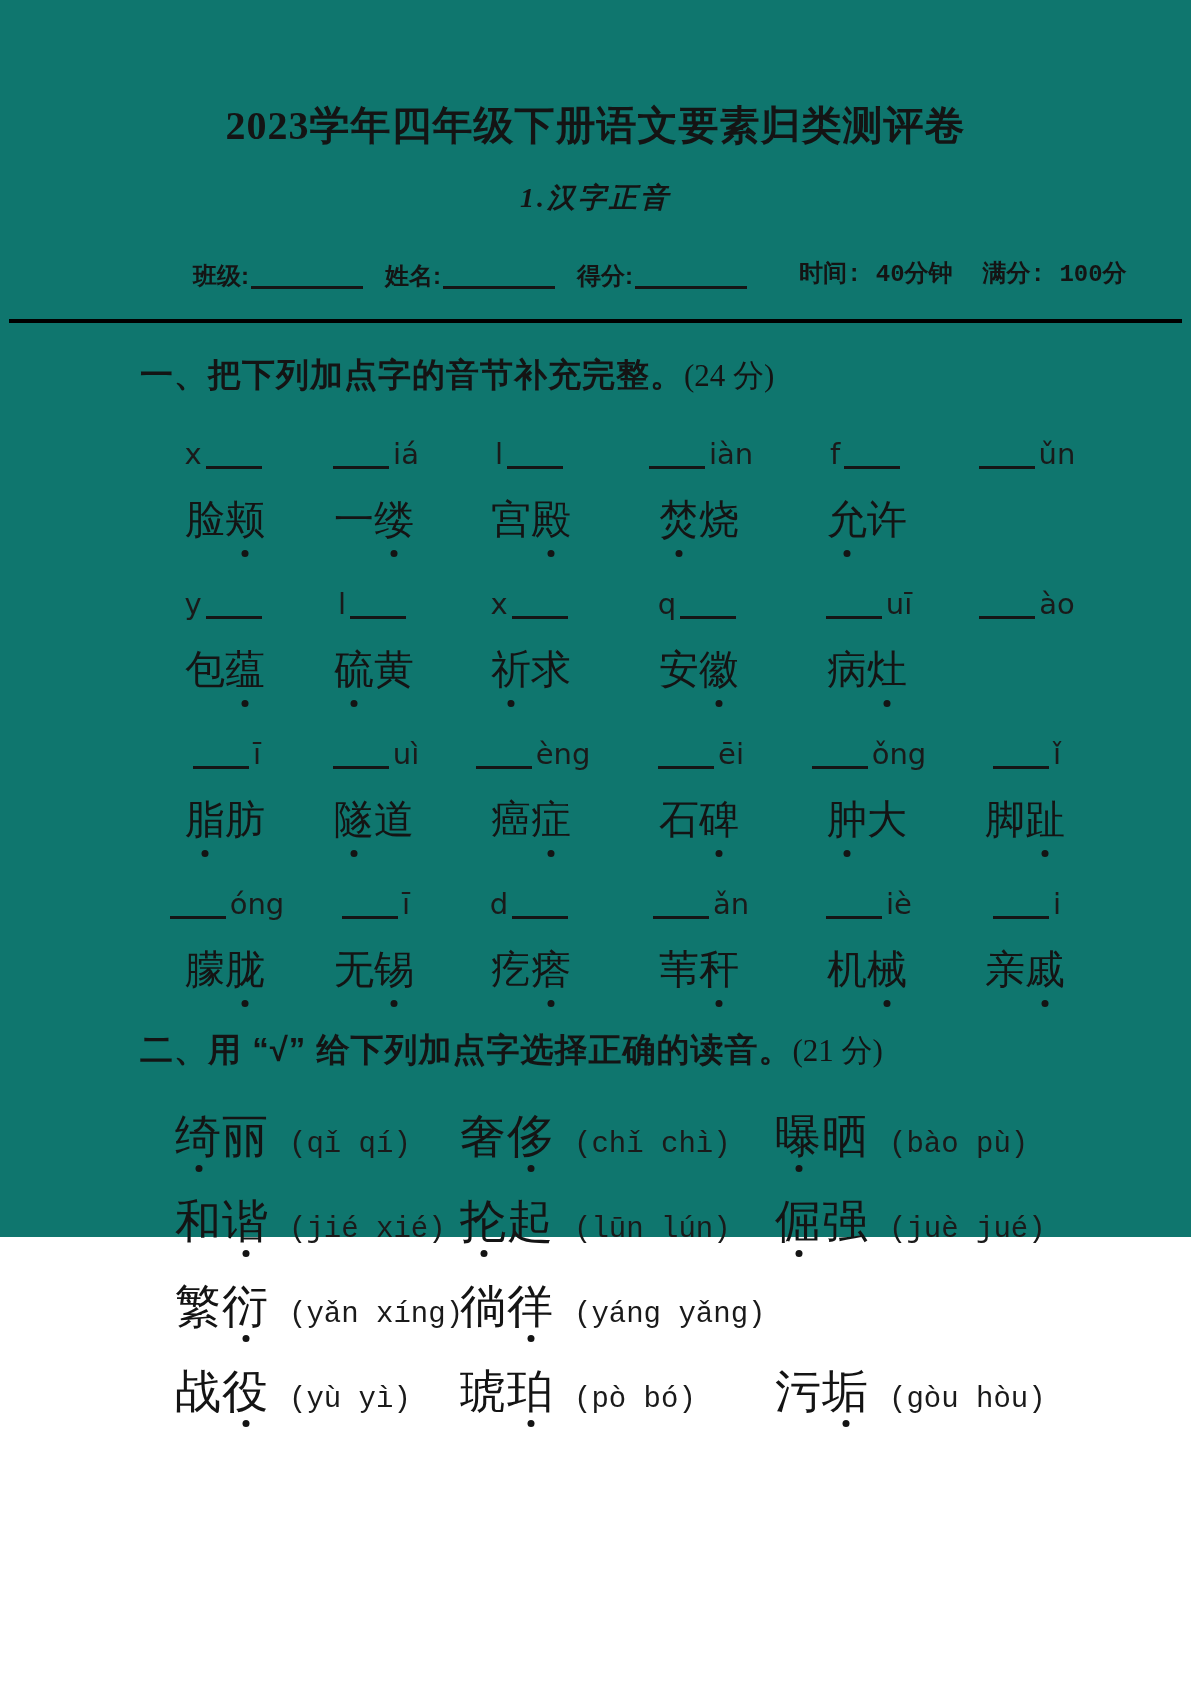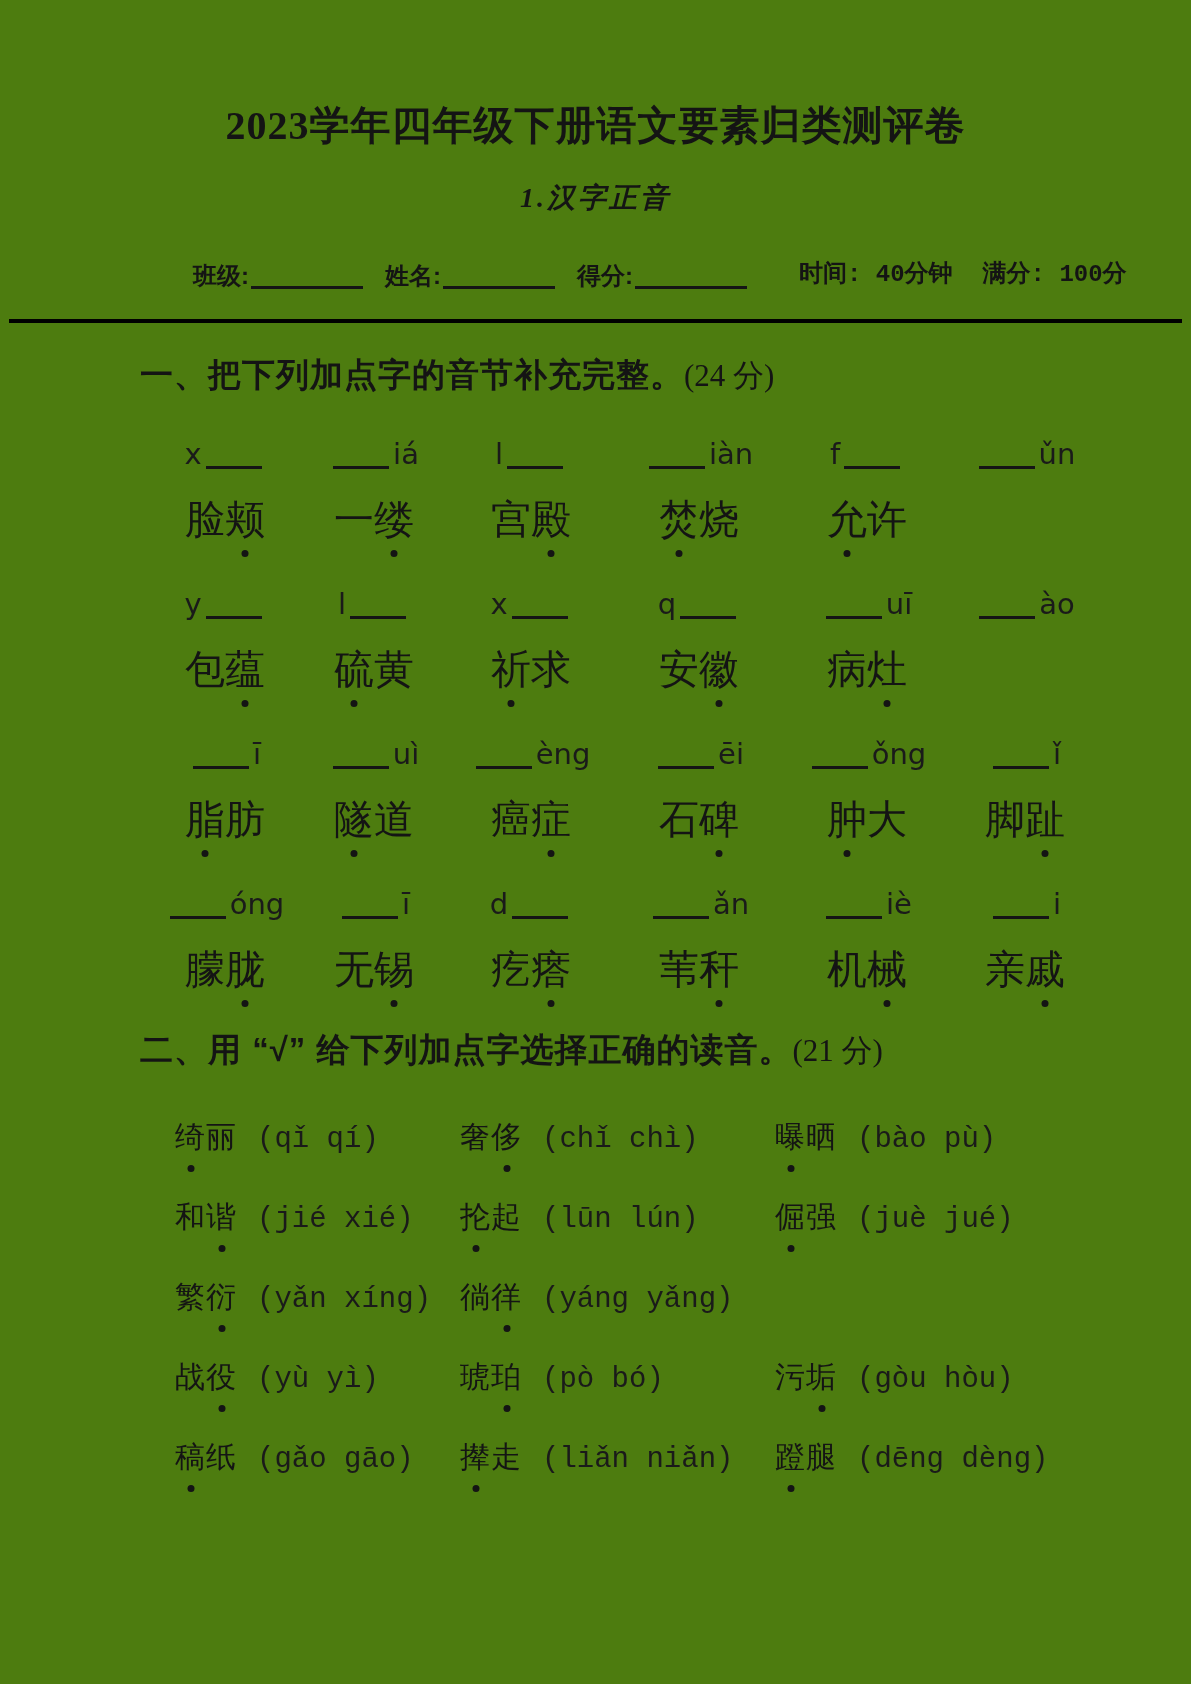--- a/index.html
+++ b/index.html
@@ -1,18 +1,18 @@
 <!DOCTYPE html>
 <html><head>
 <meta charset="utf-8">
 <style>
   *{box-sizing:border-box;margin:0;padding:0}
   html,body{background:#ffffff}
   body{width:1191px;height:1684px;color:#141414;font-family:"Liberation Serif",serif;overflow:hidden}
-  .page{position:relative;width:1191px;height:1684px;background:#4d7c0f;padding-top:98px}
+  .page{position:relative;width:1191px;height:1237px;background:#0f766e;padding-top:98px}
 
   .title{text-align:center;font-size:40px;font-weight:700;letter-spacing:1px;font-family:"Liberation Serif",serif}
   .subtitle{text-align:center;font-size:28px;font-weight:700;margin-top:26px;font-style:italic;letter-spacing:3px}
 
   .info-row{display:flex;align-items:flex-end;margin:44px 0 0 193px;font-family:"Liberation Sans",sans-serif}
   .info-label{font-size:24px;font-weight:700;line-height:30px}
   .info-blank{display:inline-block;width:112px;height:8px;border-bottom:3px solid #151515;margin:0 22px 2px 2px}
   .meta{font-family:Liberation Mono, monospace;font-size:24px;font-weight:700;line-height:26px;margin-left:30px;padding-bottom:3px;white-space:nowrap}
 
   .divider{height:4px;background:#000;margin:28px 9px 0 9px}
@@ -29,21 +29,21 @@
           font-size:40px;line-height:56px;font-family:"Liberation Serif",serif}
   .hz-cell{text-align:center;white-space:nowrap}
 
   .word .ch{position:relative;display:inline-block}
   .word .ch.dotted::after{content:"";position:absolute;left:50%;transform:translateX(-50%);bottom:-9px;
           width:7px;height:7px;border-radius:50%;background:#141414}
 
   .sec2-grid{margin:36px 0 0 175px}
   .s2-row{display:grid;grid-template-columns:285px 315px auto;margin-top:19px;line-height:56px}
   .s2-item{white-space:nowrap}
-  .s2-item .word{font-size:30px;font-family:"Liberation Serif",serif;letter-spacing:1px}
+  .s2-item .word{font-size:46px;font-family:"Liberation Serif",serif;letter-spacing:1px}
   .s2-item .opts{font-family:Liberation Mono, monospace;font-size:29px;margin-left:20px;color:#1a1a1a}
   .s2-item .word .ch.dotted::after{bottom:-7px}
 </style>
 </head>
 <body>
 
 <div class="page">
 
   <h1 class="title">2023学年四年级下册语文要素归类测评卷</h1>
   <h2 class="subtitle">1.汉字正音</h2>
@@ -147,21 +147,16 @@
       </div>
       <div class="s2-row">
         <div class="s2-item"><span class="word"><span class="ch">繁</span><span class="ch dotted">衍</span></span><span class="opts">(yǎn xíng)</span></div>
         <div class="s2-item"><span class="word"><span class="ch">徜</span><span class="ch dotted">徉</span></span><span class="opts">(yáng yǎng)</span></div>
       </div>
       <div class="s2-row">
         <div class="s2-item"><span class="word"><span class="ch">战</span><span class="ch dotted">役</span></span><span class="opts">(yù yì)</span></div>
         <div class="s2-item"><span class="word"><span class="ch">琥</span><span class="ch dotted">珀</span></span><span class="opts">(pò bó)</span></div>
         <div class="s2-item"><span class="word"><span class="ch">污</span><span class="ch dotted">垢</span></span><span class="opts">(gòu hòu)</span></div>
       </div>
-      <div class="s2-row">
-        <div class="s2-item"><span class="word"><span class="ch dotted">稿</span><span class="ch">纸</span></span><span class="opts">(gǎo gāo)</span></div>
-        <div class="s2-item"><span class="word"><span class="ch dotted">撵</span><span class="ch">走</span></span><span class="opts">(liǎn niǎn)</span></div>
-        <div class="s2-item"><span class="word"><span class="ch dotted">蹬</span><span class="ch">腿</span></span><span class="opts">(dēng dèng)</span></div>
-      </div>
     </div>
   </div>
 
 </div>
 
 </body></html>

